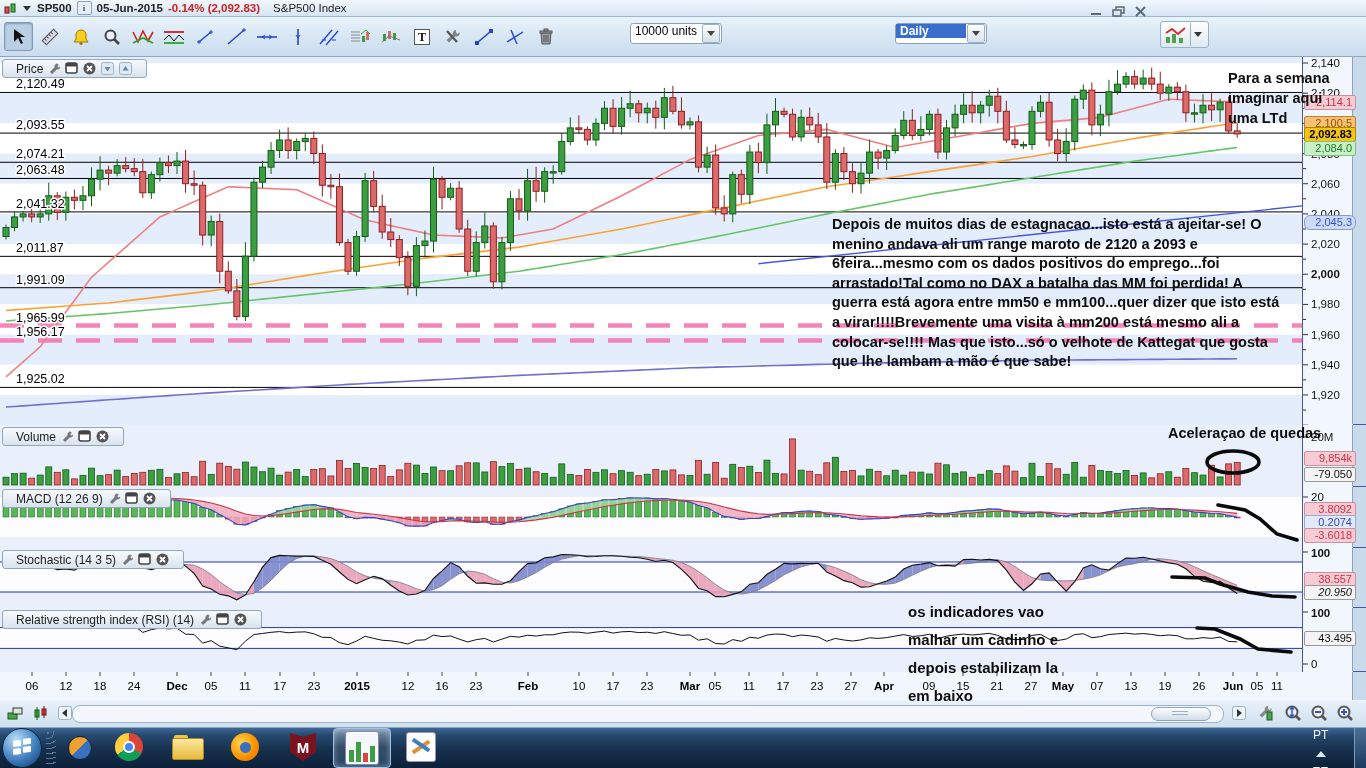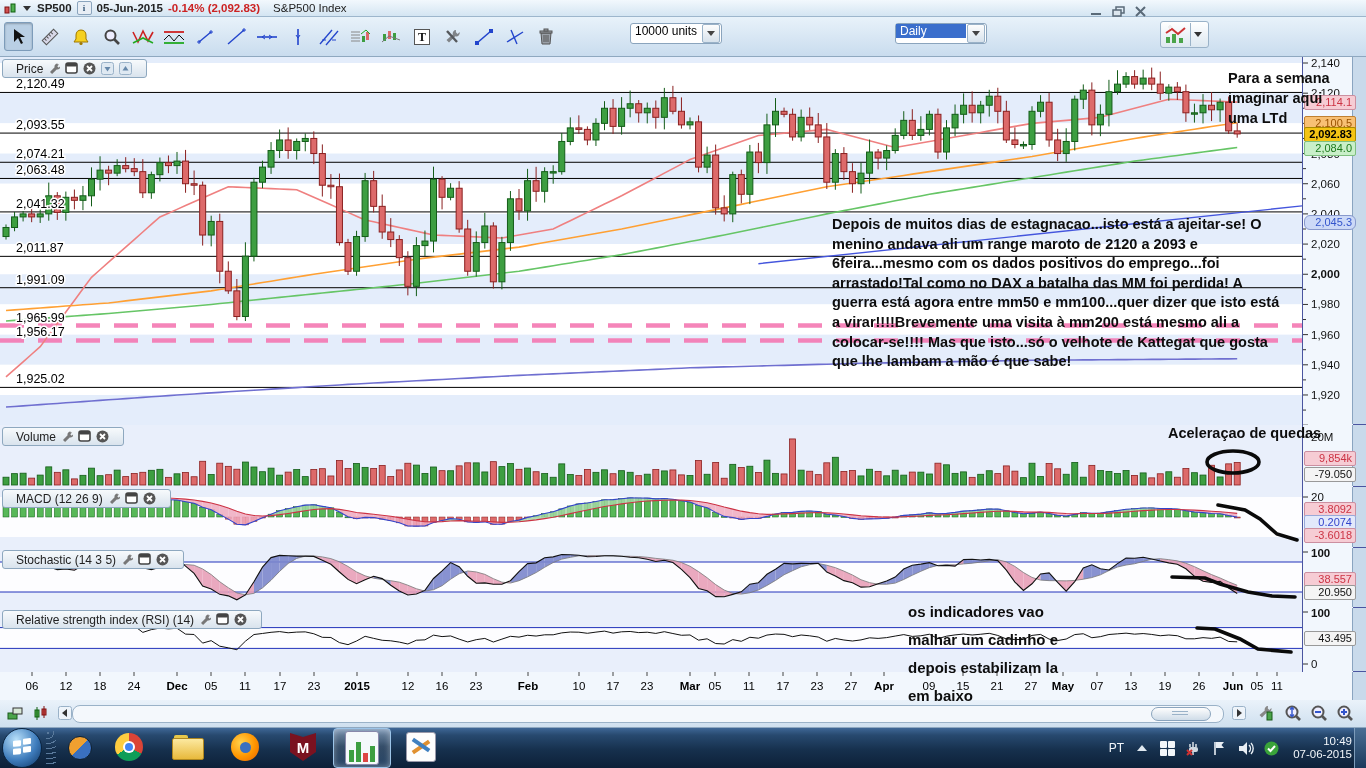--- a/index.html
+++ b/index.html
@@ -72,21 +72,21 @@
   .orb{width:38px;height:38px;margin-left:2px;border-radius:50%;
     background:radial-gradient(circle at 35% 28%,#b8e0fa,#3f7dbd 55%,#123b6b 95%);
     border:1px solid #0a2440;display:flex;align-items:center;justify-content:center;}
   .grip{width:10px;height:34px;margin:0 4px;
     background:repeating-radial-gradient(circle at 2px 2px,#5a7a9c 0 1px,transparent 1px 5px);}
   .qicon{width:22px;height:22px;border-radius:50%;margin:0 8px;
     background:linear-gradient(135deg,#f0a030 50%,#3a70c0 50%);border:1px solid #123;}
   .appbtn{width:56px;height:38px;margin:0 1px;border-radius:4px;display:flex;align-items:center;justify-content:center;}
   .appbtn.active{background:linear-gradient(rgba(255,255,255,.35),rgba(255,255,255,.12) 45%,rgba(120,180,240,.25));
     border:1px solid #9cc4e8;box-shadow:inset 0 0 6px rgba(255,255,255,.4);}
-  .tray{position:absolute;right:14px;top:0;height:40px;display:flex;align-items:center;gap:9px;color:#f2f6fa;font-size:12px;}
+  .tray{position:absolute;right:14px;top:0;height:40px;display:flex;align-items:center;gap:9px;color:#f2f6fa;font-size:12px;flex-direction:column;}
   .tray .clock{text-align:right;font-size:11.5px;line-height:13px;margin-left:4px;}
   .showdesk{position:absolute;right:0;top:0;width:11px;height:40px;background:linear-gradient(#4a6f95,#1b3a5c);
     border-left:1px solid #7d9cba;}
   .ticon{width:17px;height:17px;display:flex;align-items:center;justify-content:center;}
   .tri-up{width:0;height:0;border-left:5px solid transparent;border-right:5px solid transparent;border-bottom:6px solid #dfe8f0;}
 </style>
 </head>
 <body>
 
 <div class="win">
@@ -238,21 +238,21 @@
             <rect x="2" y="3" width="12" height="2" fill="#9aa0a8" stroke="#555"></rect>
             <rect x="6" y="1" width="4" height="2" fill="#9aa0a8" stroke="#555"></rect>
             <path d="M6 7v7 M8 7v7 M10 7v7" stroke="#555"></path>
           </svg>
         </div>
       </div>
     <div class="select" style="left:630px;width:92px;">
       <span class="val">10000 units</span>
       <span class="dd-btn"></span>
     </div>
-    <div class="select" style="left:895px;width:92px;">
+    <div class="select" style="left:895px;width:92px;font-weight:bold;">
       <span class="val sel" style="width:64px;">Daily</span>
       <span class="dd-btn"></span>
     </div>
     <div class="chartbtn">
       <span class="phicon" style="width:24px;height:20px;margin-left:3px;">
         <svg width="24" height="20">
             <rect x="2" y="12" width="4" height="6" fill="#4aa44a"></rect>
             <rect x="8" y="9" width="4" height="9" fill="#4aa44a"></rect>
             <rect x="15" y="13" width="4" height="5" fill="#4aa44a"></rect>
             <polyline points="2,8 8,4 14,9 21,3" stroke="#cc3333" fill="none" stroke-width="2"></polyline>
@@ -1335,21 +1335,21 @@
               <rect x="1" y="1" width="11" height="10" rx="2" fill="#fff" stroke="#444" stroke-width="1.6"></rect>
               <rect x="1" y="1" width="11" height="3.5" rx="1.5" fill="#444"></rect>
             </svg></span>
         <span class="phicon"><svg width="13" height="13">
               <circle cx="6.5" cy="6.5" r="6" fill="#555"></circle>
               <path d="M4 4 L9 9 M9 4 L4 9" stroke="#fff" stroke-width="1.8"></path>
             </svg></span>
       </div>
       <div id="badges-stoch"></div>
     <div class="badge pink" style="top: 24px;">38.557</div>
-        <div class="badge white" style="top: 37px;">20.950</div>
+        <div class="badge white" style="top: 37px; font-style: italic;">20.950</div>
       </div>
 
     <div class="panel" id="panel-rsi" style="height:64px;">
       <svg class="plot" id="plot-rsi" width="1302" height="64">
           <rect x="0" y="0" width="1302" height="64" fill="#e9effb"></rect>
           <rect x="0" y="19.6" width="1302" height="20.799999999999997" fill="#fdfdff"></rect>
           <line x1="0" x2="1302" y1="19.6" y2="19.6" stroke="#2233bb" stroke-width="1"></line>
           <line x1="0" x2="1302" y1="40.4" y2="40.4" stroke="#2233bb" stroke-width="1"></line>
           <polyline points="6,16.83116883116883 14.55,16.83116883116883 23.1,16.83116883116883 31.650000000000002,16.83116883116883 40.2,16.83116883116883 48.75,16.83116883116883 57.300000000000004,16.83116883116883 65.85000000000001,16.83116883116883 74.4,16.83116883116883 82.95,16.83116883116883 91.5,16.83116883116883 100.05000000000001,16.83116883116883 108.60000000000001,16.83116883116883 117.15,16.83116883116883 125.70000000000002,16.83116883116883 134.25,17.89698736637512 142.8,24.382606538055953 151.35000000000002,21.614954165137462 159.9,20.05026704984421 168.45000000000002,20.889925063590606 177,20.275843285431375 185.55,26.124637701661047 194.10000000000002,26.471722749245384 202.65,35.10061229608054 211.20000000000002,32.64229536723688 219.75000000000003,38.198533275320145 228.3,39.83032954346936 236.85000000000002,41.679053705457115 245.40000000000003,33.215087917131605 253.95000000000002,26.53654144497641 262.5,25.45843556547611 271.05,24.30760792326871 279.6,23.587685998239827 288.15000000000003,24.779612834371395 296.70000000000005,24.097403881645572 305.25,23.863307363386447 313.8,25.759977440925578 322.35,29.32092342020302 330.90000000000003,29.4810652321849 339.45000000000005,34.59956752292483 348,36.66352477559989 356.55,33.015430259897784 365.1,28.31138668836679 373.65000000000003,30.367579429983227 382.20000000000005,32.265699720007774 390.75000000000006,32.809635285770376 399.3,34.10646467813493 407.85,36.01233908337689 416.40000000000003,32.24897739605299 424.95000000000005,31.857112088447266 433.50000000000006,27.133965232025773 442.05,28.59834661436855 450.6,27.94427771803823 459.15000000000003,31.146832218040185 467.70000000000005,33.95695682053022 476.25000000000006,31.67060658790828 484.80000000000007,30.413713617906033 493.35,34.02886031432763 501.90000000000003,31.128205544722736 510.45000000000005,28.307796385514536 519,29.137483632408536 527.5500000000001,27.26113916906422 536.1,28.04757446388476 544.6500000000001,26.7997499136589 553.2,26.7997499136589 561.75,24.867722393227016 570.3000000000001,24.044575605462786 578.85,24.19469746731972 587.4000000000001,25.282543246946812 595.95,24.118060043181593 604.5,23.095178315394207 613.0500000000001,25.12392287052468 621.6,23.808674067772515 630.1500000000001,23.482091046300596 638.7,24.597209784125738 647.25,24.223774453870327 655.8000000000001,25.41800322124621 664.35,23.691231665751495 672.9000000000001,25.52316478345875 681.45,27.277056735850607 690,26.960834211788477 698.5500000000001,32.1867198287386 707.1,30.801592254557814 715.6500000000001,35.53894744563408 724.2,36.00168305985352 732.7500000000001,31.627955363089924 741.3000000000001,33.29860777197382 749.85,29.2792418689989 758.4000000000001,30.231013149969623 766.95,27.070436778080733 775.5000000000001,26.040841415386154 784.0500000000001,26.35743254859621 792.6,28.688528658614825 801.1500000000001,27.000360217557795 809.7,27.799081322982122 818.2500000000001,29.07679622871525 826.8000000000001,33.24106369962696 835.35,30.450669404557235 843.9000000000001,32.0079002424073 852.45,33.01375422512915 861.0000000000001,31.91110726742253 869.5500000000001,29.79929605687177 878.1,30.395387478838074 886.6500000000001,29.61101666127617 895.2,28.07041072943428 903.7500000000001,26.60596753546736 912.3000000000001,28.41343832244183 920.85,27.7834512072383 929.4000000000001,26.23843968305793 937.95,30.668784852942796 946.5000000000001,28.187184501085753 955.0500000000001,26.896542677848647 963.6000000000001,26.05173733466901 972.1500000000001,27.011611392080972 980.7,26.243831215178055 989.2500000000001,25.324372865784728 997.8000000000001,27.44306337244974 1006.3500000000001,30.9790894915417 1014.9000000000001,31.495042486251975 1023.45,31.495042486251975 1032,27.392488976335706 1040.5500000000002,26.410374253792927 1049.1000000000001,31.101094082460317 1057.65,32.54275839149458 1066.2,31.04381902820485 1074.75,26.575207497484804 1083.3000000000002,25.746002489053254 1091.8500000000001,29.729461956022607 1100.4,28.665038771586087 1108.95,26.51550977668079 1117.5,25.832497739349616 1126.0500000000002,25.141822820026654 1134.6000000000001,26.158483064049076 1143.15,25.546886869500025 1151.7,26.425950332952578 1160.25,27.743545936926907 1168.8000000000002,27.007616141271537 1177.3500000000001,27.715696016358482 1185.9,30.80781138030714 1194.45,30.80781138030714 1203,29.646497567342905 1211.5500000000002,30.364082050696645 1220.1000000000001,29.135630821358255 1228.65,33.437862437452054 1237.2,33.840157668708976" fill="none" stroke="#111" stroke-width="1"></polyline>
           <polyline points="1197,20 1215,21 1240,31 1258,41 1291,44" fill="none" stroke="#0a0a0a" stroke-width="3.6" stroke-linecap="round"></polyline>

